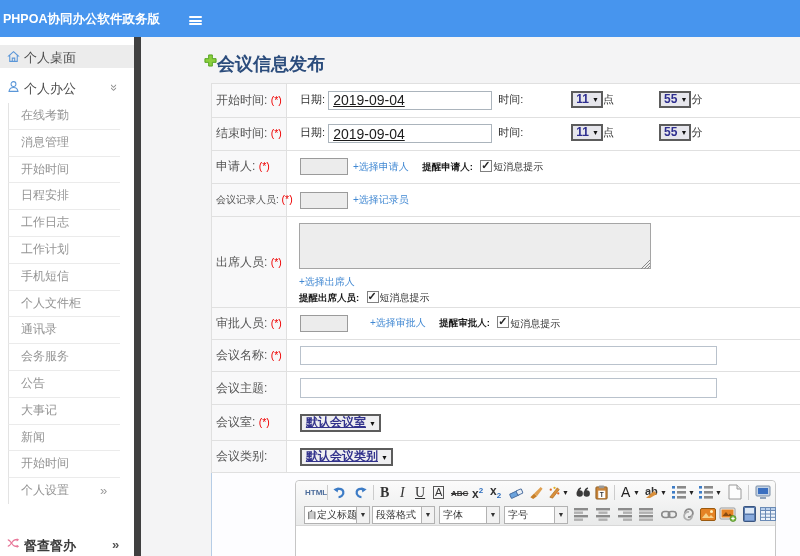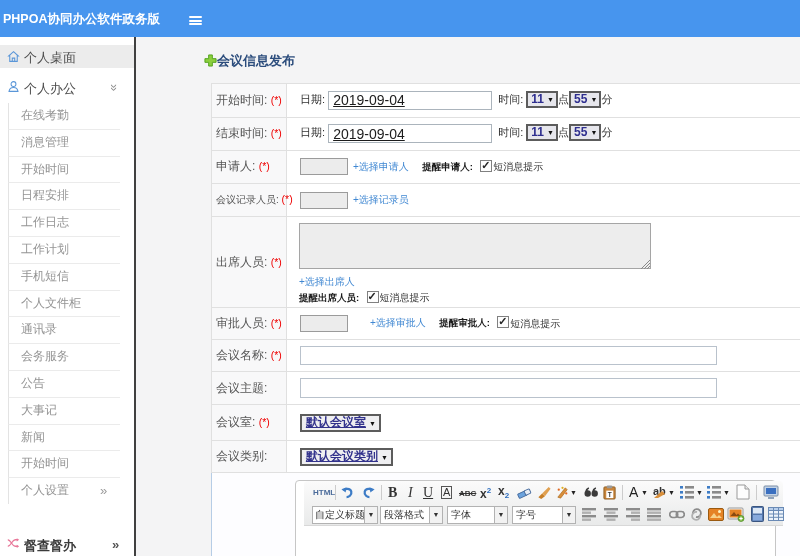--- a/index.html
+++ b/index.html
@@ -5,64 +5,64 @@
 * { margin:0; padding:0; box-sizing:content-box; }
 html,body { width:800px; height:556px; overflow:hidden; font-family:"Liberation Sans",sans-serif; background:#f4f4f5; }
 
 
 #hdr { position:absolute; left:0; top:0; width:800px; height:37px; background:#4795ee; }
 #hdr .logo { position:absolute; left:3px; top:11px; font-size:12.5px; font-weight:bold; color:#fff; letter-spacing:0px; }
 #burger { position:absolute; left:189px; top:16px; width:13px; }
 #burger div { height:2px; background:#fff; border-radius:1px; margin-bottom:1.5px; }
 
 
-#side { position:absolute; left:0; top:37px; width:134px; height:519px; background:#fff; border-right:2px solid #404040; }
+#side { position:absolute; left:0; top:37px; width:134px; height:519px; background:#fff; border-right:7px solid #404040; }
 .mitem { position:absolute; left:0; width:134px; height:23px; font-size:13px; color:#4c4c4c; }
 .mitem .txt { position:absolute; left:24px; top:2px; }
 .mitem svg { position:absolute; left:7px; top:0px; }
 #m1 { top:8px; background:#ececec; height:23px; padding-top:0; }
 #m1 .txt { top:4px; }
 #m1 { top:8px; height:23px; }
 .chev { position:absolute; color:#8a8a8a; font-size:13px; }
 ul.sub { position:absolute; left:8px; top:66px; width:112px; list-style:none; }
 ul.sub li { height:25.8px; line-height:25.8px; font-size:12px; color:#949494; padding-left:12px; border-bottom:1px solid #ebebeb; border-left:1px solid #e3e3e3; position:relative; }
 ul.sub li:last-child { border-bottom:none; }
 ul.sub li .arr { position:absolute; left:91px; top:0; color:#9a9a9a; font-size:13px; }
 
 
-#title { position:absolute; left:217px; top:52px; font-size:13px; font-weight:bold; color:#2b4c7c; }
+#title { position:absolute; left:217px; top:52px; font-size:18px; font-weight:bold; color:#2b4c7c; }
 #plus { position:absolute; left:204px; top:54px; }
 
 
 table#f { position:absolute; left:211px; top:83px; border-collapse:collapse; table-layout:fixed; width:640px; background:#fff; }
 #f td { border:1px solid #e0e0e0; font-size:12px; color:#565656; vertical-align:middle; }
 #f td.lb { width:70px; background:#f8f8f9; padding:0 0 0 4px; }
 #f td.ct { padding:0 0 0 13px; color:#333; }
 #f .red { color:#ee0000; font-size:10.5px; }
 .inp { border:1px solid #abb4bc; background:#fff; height:18px; font-size:12px; font-family:"Liberation Sans",sans-serif;text-decoration:underline; }
 .inpdate { width:158px; padding:0 0 0 4px; color:#1c1c1c; font-size:14px; height:17px; vertical-align:middle; }
 .inpsm { width:46px; height:15px; background:#ececec; border:1px solid #9b9b9b; display:inline-block; vertical-align:middle; }
 .lnk { color:#3f87d2; font-size:10px; }
 .bld { color:#1a1a1a; font-weight:bold; font-size:9.5px; }
 .sm { font-size:10px; }
 .cb { display:inline-block; width:10px; height:10px; border:1px solid #808080; background:#fdfdfd; position:relative; vertical-align:-2px; margin:0 1px 0 0; }
 .cb:after { content:"\2713"; position:absolute; left:0px; top:-2px; font-size:11px; font-weight:bold; color:#262626; }
-.sel { display:inline-block; height:13px; line-height:13px; border:2px solid #5c5c5c; background:#e6e6ec; color:#2e2e8f; font-weight:bold; font-size:12px; padding:0 18px 0 3px; vertical-align:middle; position:relative; top:-1px; }
+.sel { display:inline-block; height:13px; line-height:13px; border:2px solid #5c5c5c; background:#e6e6ec; color:#2e2e8f; font-weight:bold; font-size:12px; padding:0 18px 0 3px; vertical-align:middle; position:relative; top:-1px;margin-left:45px; }
 .sel .dn { font-size:7px; line-height:8px; color:#111; font-weight:normal; position:absolute; right:2px; top:3px; }
 .sel2 { display:inline-block; height:13px; line-height:13px; border:2px solid #5c5c5c; background:#efeff1; color:#32328c; font-weight:bold; font-size:12px; text-decoration:underline; padding:0 3px 1px 4px; }
 .sel2 .dn { font-size:7px; color:#111; font-weight:normal; text-decoration:none; display:inline-block; margin-left:3px; }
 .inplong { width:415px; height:17.5px; border:1px solid #b9c2cc; }
 textarea.ta { width:352px; height:46px; background:#ededed; border:1px solid #a5a5a5; resize:none; margin:3px 0 0 0; display:block; box-sizing:border-box; }
 .tawrap { position:relative; display:block; }
 .grip { position:absolute; left:342px; top:37px; width:9px; height:9px; background:
  linear-gradient(135deg, transparent 45%, #888 45%, #888 52%, transparent 52%, transparent 63%, #888 63%, #888 70%, transparent 70%, transparent 81%, #888 81%, #888 88%, transparent 88%); }
 
 
 #ed { position:absolute; left:295px; top:480px; width:479px; height:200px; background:#fff; border:1px solid #c6c6c6; border-radius:4px 4px 0 0; }
-#tb { position:absolute; left:8px; top:0; width:479px; height:44px; background:linear-gradient(#fbfbfb,#e9eaea); border-bottom:1px solid #d8d8d8; border-radius:4px 4px 0 0; }
+#tb { position:absolute; left:0; top:0; width:479px; height:44px; background:linear-gradient(#fbfbfb,#e9eaea); border-bottom:1px solid #d8d8d8; border-radius:4px 4px 0 0; }
 #tb .i { position:absolute; font-size:13px; color:#333; }
 #tb .vsep { position:absolute; top:4px; width:1px; height:15px; background:#ccc; }
 .dd { position:absolute; top:25px; height:16px; background:#fff; border:1px solid #b2b2b2; font-size:10px; color:#333; line-height:16px; white-space:nowrap; overflow:hidden; }
 .dd em { font-style:normal; padding-left:3px; }
 .dd .db { position:absolute; right:0; top:0; width:12px; height:16px; border-left:1px solid #b2b2b2; text-align:center; font-size:7px; line-height:16px; color:#333; background:#f2f2f2; }
 </style>
 </head>
 <body>
 <div id="hdr">
   <div class="logo">PHPOA协同办公软件政务版</div>

